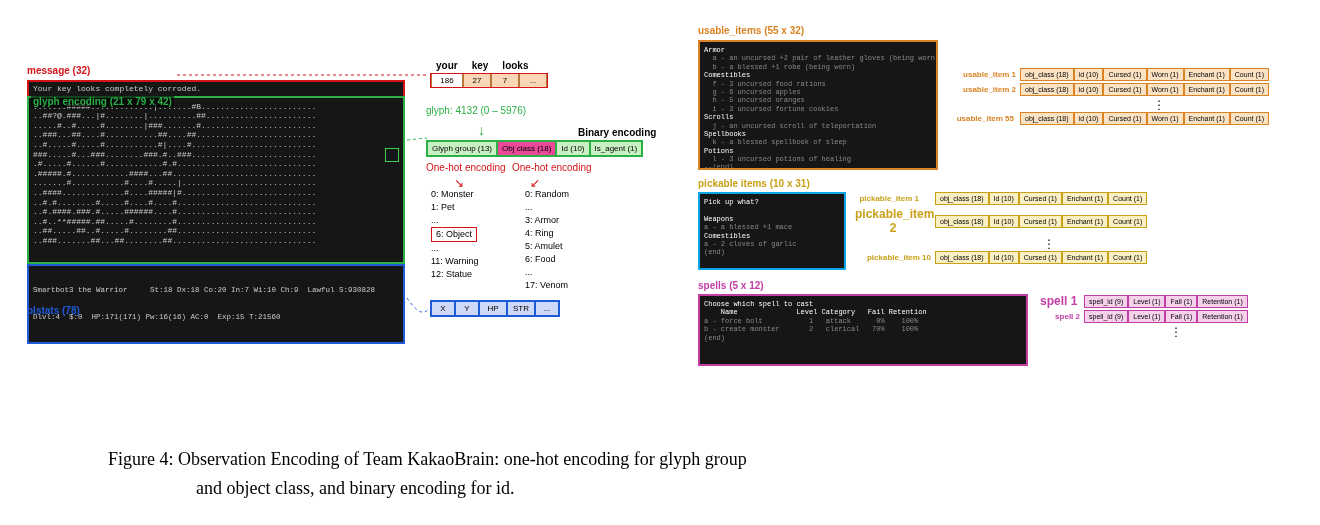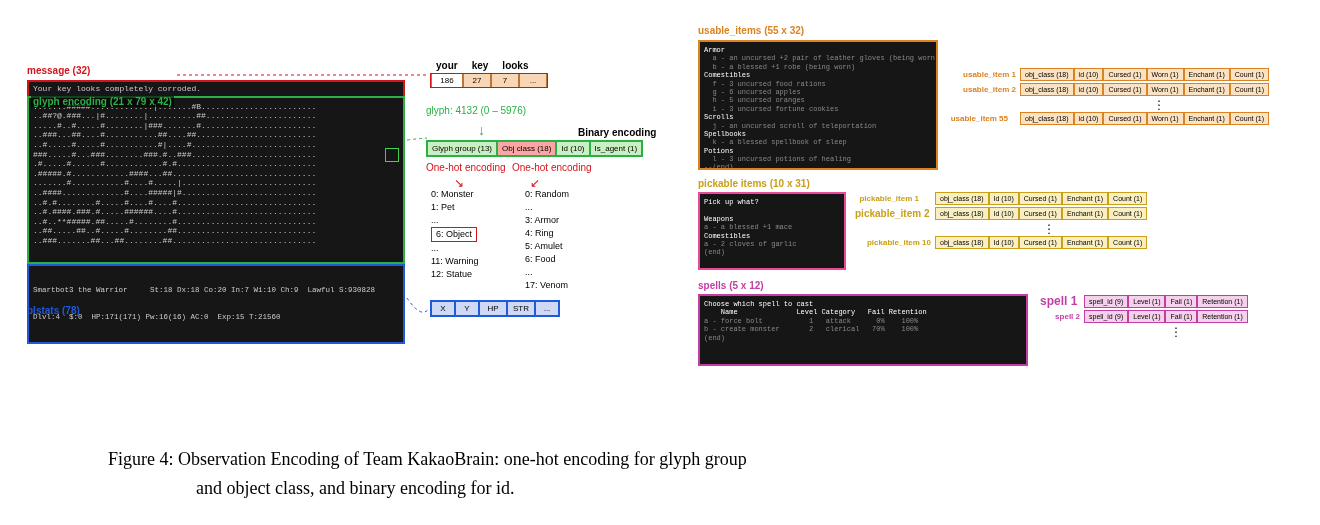--- a/index.html
+++ b/index.html
@@ -59,21 +59,21 @@
     <span class="pill" style="border:1px solid #b87639; border-top:none; border-bottom:none; background:#f9d6b5; width:28px;">7</span>
     <span class="pill" style="border:1px solid #b87639; border-top:none; border-bottom:none; background:#f9d6b5; width:28px;">...</span>
   </div>
 </div>
 
 <div class="abs" style="left:426px; top:105px; color:#2ab045;">glyph: 4132 (0 – 5976)</div>
 <div class="abs green-txt" style="left:478px; top:122px; font-size:14px;">↓</div>
 
 <div class="abs row" style="left:426px; top:140px; border:1.5px solid #2ab045; background:#c8f0c2;">
   <span class="pill" style="background:#c8f0c2; border-color:#2ab045;">Glyph group (13)</span>
-  <span class="pill" style="background:#fca5a5; border-color:#2ab045;">Obj class (18)</span>
+  <span class="pill" style="background:#ec4899; border-color:#2ab045;">Obj class (18)</span>
   <span class="pill" style="background:#c8f0c2; border-color:#2ab045;">Id (10)</span>
   <span class="pill" style="background:#c8f0c2; border-color:#2ab045;">Is_agent (1)</span>
 </div>
 <div class="abs lb" style="left:578px; top:127px;">Binary encoding</div>
 
 <div class="abs" style="left:426px; top:162px; color:#d41319;">One-hot encoding</div>
 <div class="abs" style="left:512px; top:162px; color:#d41319;">One-hot encoding</div>
 <div class="abs" style="left:454px; top:176px; color:#d41319; font-size:12px;">↘</div>
 <div class="abs" style="left:530px; top:176px; color:#d41319; font-size:12px;">↙</div>
 
@@ -146,54 +146,54 @@
         <span class="pill" style="background:#fbe2c3; border-color:#d98322; font-size:7px;">obj_class (18)</span>
         <span class="pill" style="background:#fbe2c3; border-color:#d98322; font-size:7px;">id (10)</span>
         <span class="pill" style="background:#fbe2c3; border-color:#d98322; font-size:7px;">Cursed (1)</span>
         <span class="pill" style="background:#fbe2c3; border-color:#d98322; font-size:7px;">Worn (1)</span>
         <span class="pill" style="background:#fbe2c3; border-color:#d98322; font-size:7px;">Enchant (1)</span>
         <span class="pill" style="background:#fbe2c3; border-color:#d98322; font-size:7px;">Count (1)</span>
       </div>
   </div>
   <div class="vdots" style="text-align:center; width:350px; padding-left:70px;">⋮</div>
   <div class="row">
-    <span class="lb" style="color:#d98322; width:70px; text-align:right; padding-right:12px; font-size:8px;">usable_item 55</span>
+    <span class="lb" style="color:#d98322; width:70px; text-align:right; padding-right:6px; font-size:8px;">usable_item 55</span>
     <div class="row">
         <span class="pill" style="background:#fbe2c3; border-color:#d98322; font-size:7px;">obj_class (18)</span>
         <span class="pill" style="background:#fbe2c3; border-color:#d98322; font-size:7px;">id (10)</span>
         <span class="pill" style="background:#fbe2c3; border-color:#d98322; font-size:7px;">Cursed (1)</span>
         <span class="pill" style="background:#fbe2c3; border-color:#d98322; font-size:7px;">Worn (1)</span>
         <span class="pill" style="background:#fbe2c3; border-color:#d98322; font-size:7px;">Enchant (1)</span>
         <span class="pill" style="background:#fbe2c3; border-color:#d98322; font-size:7px;">Count (1)</span>
       </div>
   </div>
 </div>
 
 <div class="abs lb" style="left:698px; top:178px; color:#c9a017;">pickable items (10 x 31)</div>
-<div class="abs term" style="left:698px; top:192px; width:148px; height:78px; border:2px solid #ec4899; font-size:7px;"><span class="hdr">Pick up what?</span>
+<div class="abs term" style="left:698px; top:192px; width:148px; height:78px; border:2px solid #0ea5e9; font-size:7px;"><span class="hdr">Pick up what?</span>
 <span></span>
 <span class="hdr">Weapons</span>
 <span class="sub">a - a blessed +1 mace</span>
 <span class="hdr">Comestibles</span>
 <span class="sub">a - 2 cloves of garlic</span>
 <span class="sub">(end)</span></div>
 
 <div class="abs" style="left:855px; top:192px;">
   <div class="row" style="margin-bottom:2px;">
     <span class="lb" style="color:#c9a017; width:80px; text-align:right; padding-right:16px; font-size:8px;">pickable_item 1</span>
     <div class="row">
         <span class="pill" style="background:#f9efc2; border-color:#c9a017; font-size:7px;">obj_class (18)</span>
         <span class="pill" style="background:#f9efc2; border-color:#c9a017; font-size:7px;">Id (10)</span>
         <span class="pill" style="background:#f9efc2; border-color:#c9a017; font-size:7px;">Cursed (1)</span>
         <span class="pill" style="background:#f9efc2; border-color:#c9a017; font-size:7px;">Enchant (1)</span>
         <span class="pill" style="background:#f9efc2; border-color:#c9a017; font-size:7px;">Count (1)</span>
       </div>
   </div>
   <div class="row" style="margin-bottom:2px;">
-    <span class="lb" style="color:#c9a017; width:80px; text-align:left; padding-right:4px; font-size:10px;">pickable_item 2</span>
+    <span class="lb" style="color:#c9a017; width:80px; text-align:center; padding-right:4px; font-size:12px;">pickable_item 2</span>
     <div class="row">
         <span class="pill" style="background:#f9efc2; border-color:#c9a017; font-size:7px;">obj_class (18)</span>
         <span class="pill" style="background:#f9efc2; border-color:#c9a017; font-size:7px;">Id (10)</span>
         <span class="pill" style="background:#f9efc2; border-color:#c9a017; font-size:7px;">Cursed (1)</span>
         <span class="pill" style="background:#f9efc2; border-color:#c9a017; font-size:7px;">Enchant (1)</span>
         <span class="pill" style="background:#f9efc2; border-color:#c9a017; font-size:7px;">Count (1)</span>
       </div>
   </div>
   <div class="vdots" style="text-align:center; width:310px; padding-left:80px;">⋮</div>
   <div class="row">

